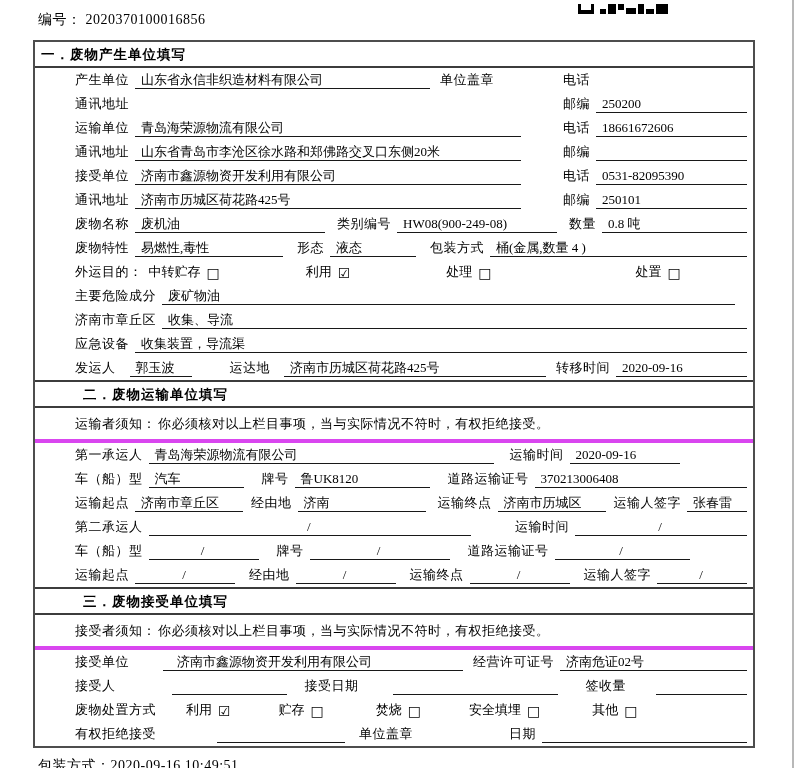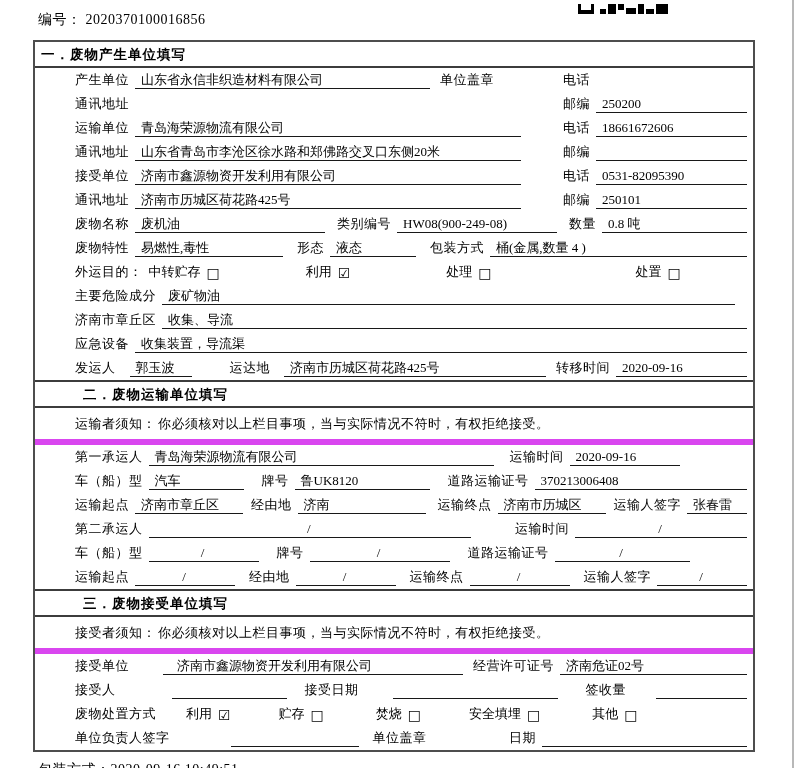--- a/index.html
+++ b/index.html
@@ -13,21 +13,21 @@
   .manifest-no .num{margin-left:4px;}
   .doc-title{position:absolute;left:0;right:70px;top:2px;margin:0;text-align:center;
              font-size:23px;font-weight:bold;letter-spacing:2px;}
   .qr{position:absolute;left:578px;top:0;width:90px;height:10px;}
 
   .form{margin-left:33px;width:722px;box-sizing:border-box;border:2px solid #4d4d4d;background:#fff;}
   .sec-head{font-weight:bold;font-size:13.5px;line-height:23px;height:23px;padding:1px 6px 0 6px;
             border-bottom:2px solid #3c3c3c;letter-spacing:1px;}
   .sec-head.mid{border-top:2px solid #3c3c3c;padding-left:48px;}
   .notice{height:31px;padding:0 6px;display:flex;align-items:center;font-size:13px;
-          border-bottom:6px solid #d946ef;letter-spacing:.5px;}
+          border-bottom:4px solid #d946ef;letter-spacing:.5px;}
   .notice .lbl{margin-right:2px;}
 
   .row{display:flex;align-items:flex-end;height:24px;box-sizing:border-box;
        padding:0 6px 3px 6px;font-size:13px;white-space:nowrap;}
   .left{flex:1;display:flex;align-items:flex-end;min-width:0;}
   .rgroup{flex:none;width:218px;display:flex;align-items:flex-end;}
   .lbl{flex:none;margin-right:6px;letter-spacing:.5px;margin-left:34px;}
   .u{border-bottom:1px solid #181818;box-sizing:border-box;display:block;
      padding:0 2px 1px 6px;line-height:15px;min-height:16px;overflow:hidden;}
   .u.fx{flex:1;}
@@ -308,21 +308,21 @@
         <span>安全填埋</span>
         <span class="box">□</span>
       </span>
       <span class="opt ml52">
         <span>其他</span>
         <span class="box">□</span>
       </span>
     </div>
 
     <div class="row">
-      <span class="lbl">单位负责人签字</span>
+      <span class="lbl">有权拒绝接受</span>
       <span class="u w128 ml55"></span>
       <span class="lbl ml14">单位盖章</span>
       <span class="sp"></span>
       <span class="lbl">日期</span>
       <span class="u w205"></span>
     </div>
 
   </div>
 
   <div class="print-time">

